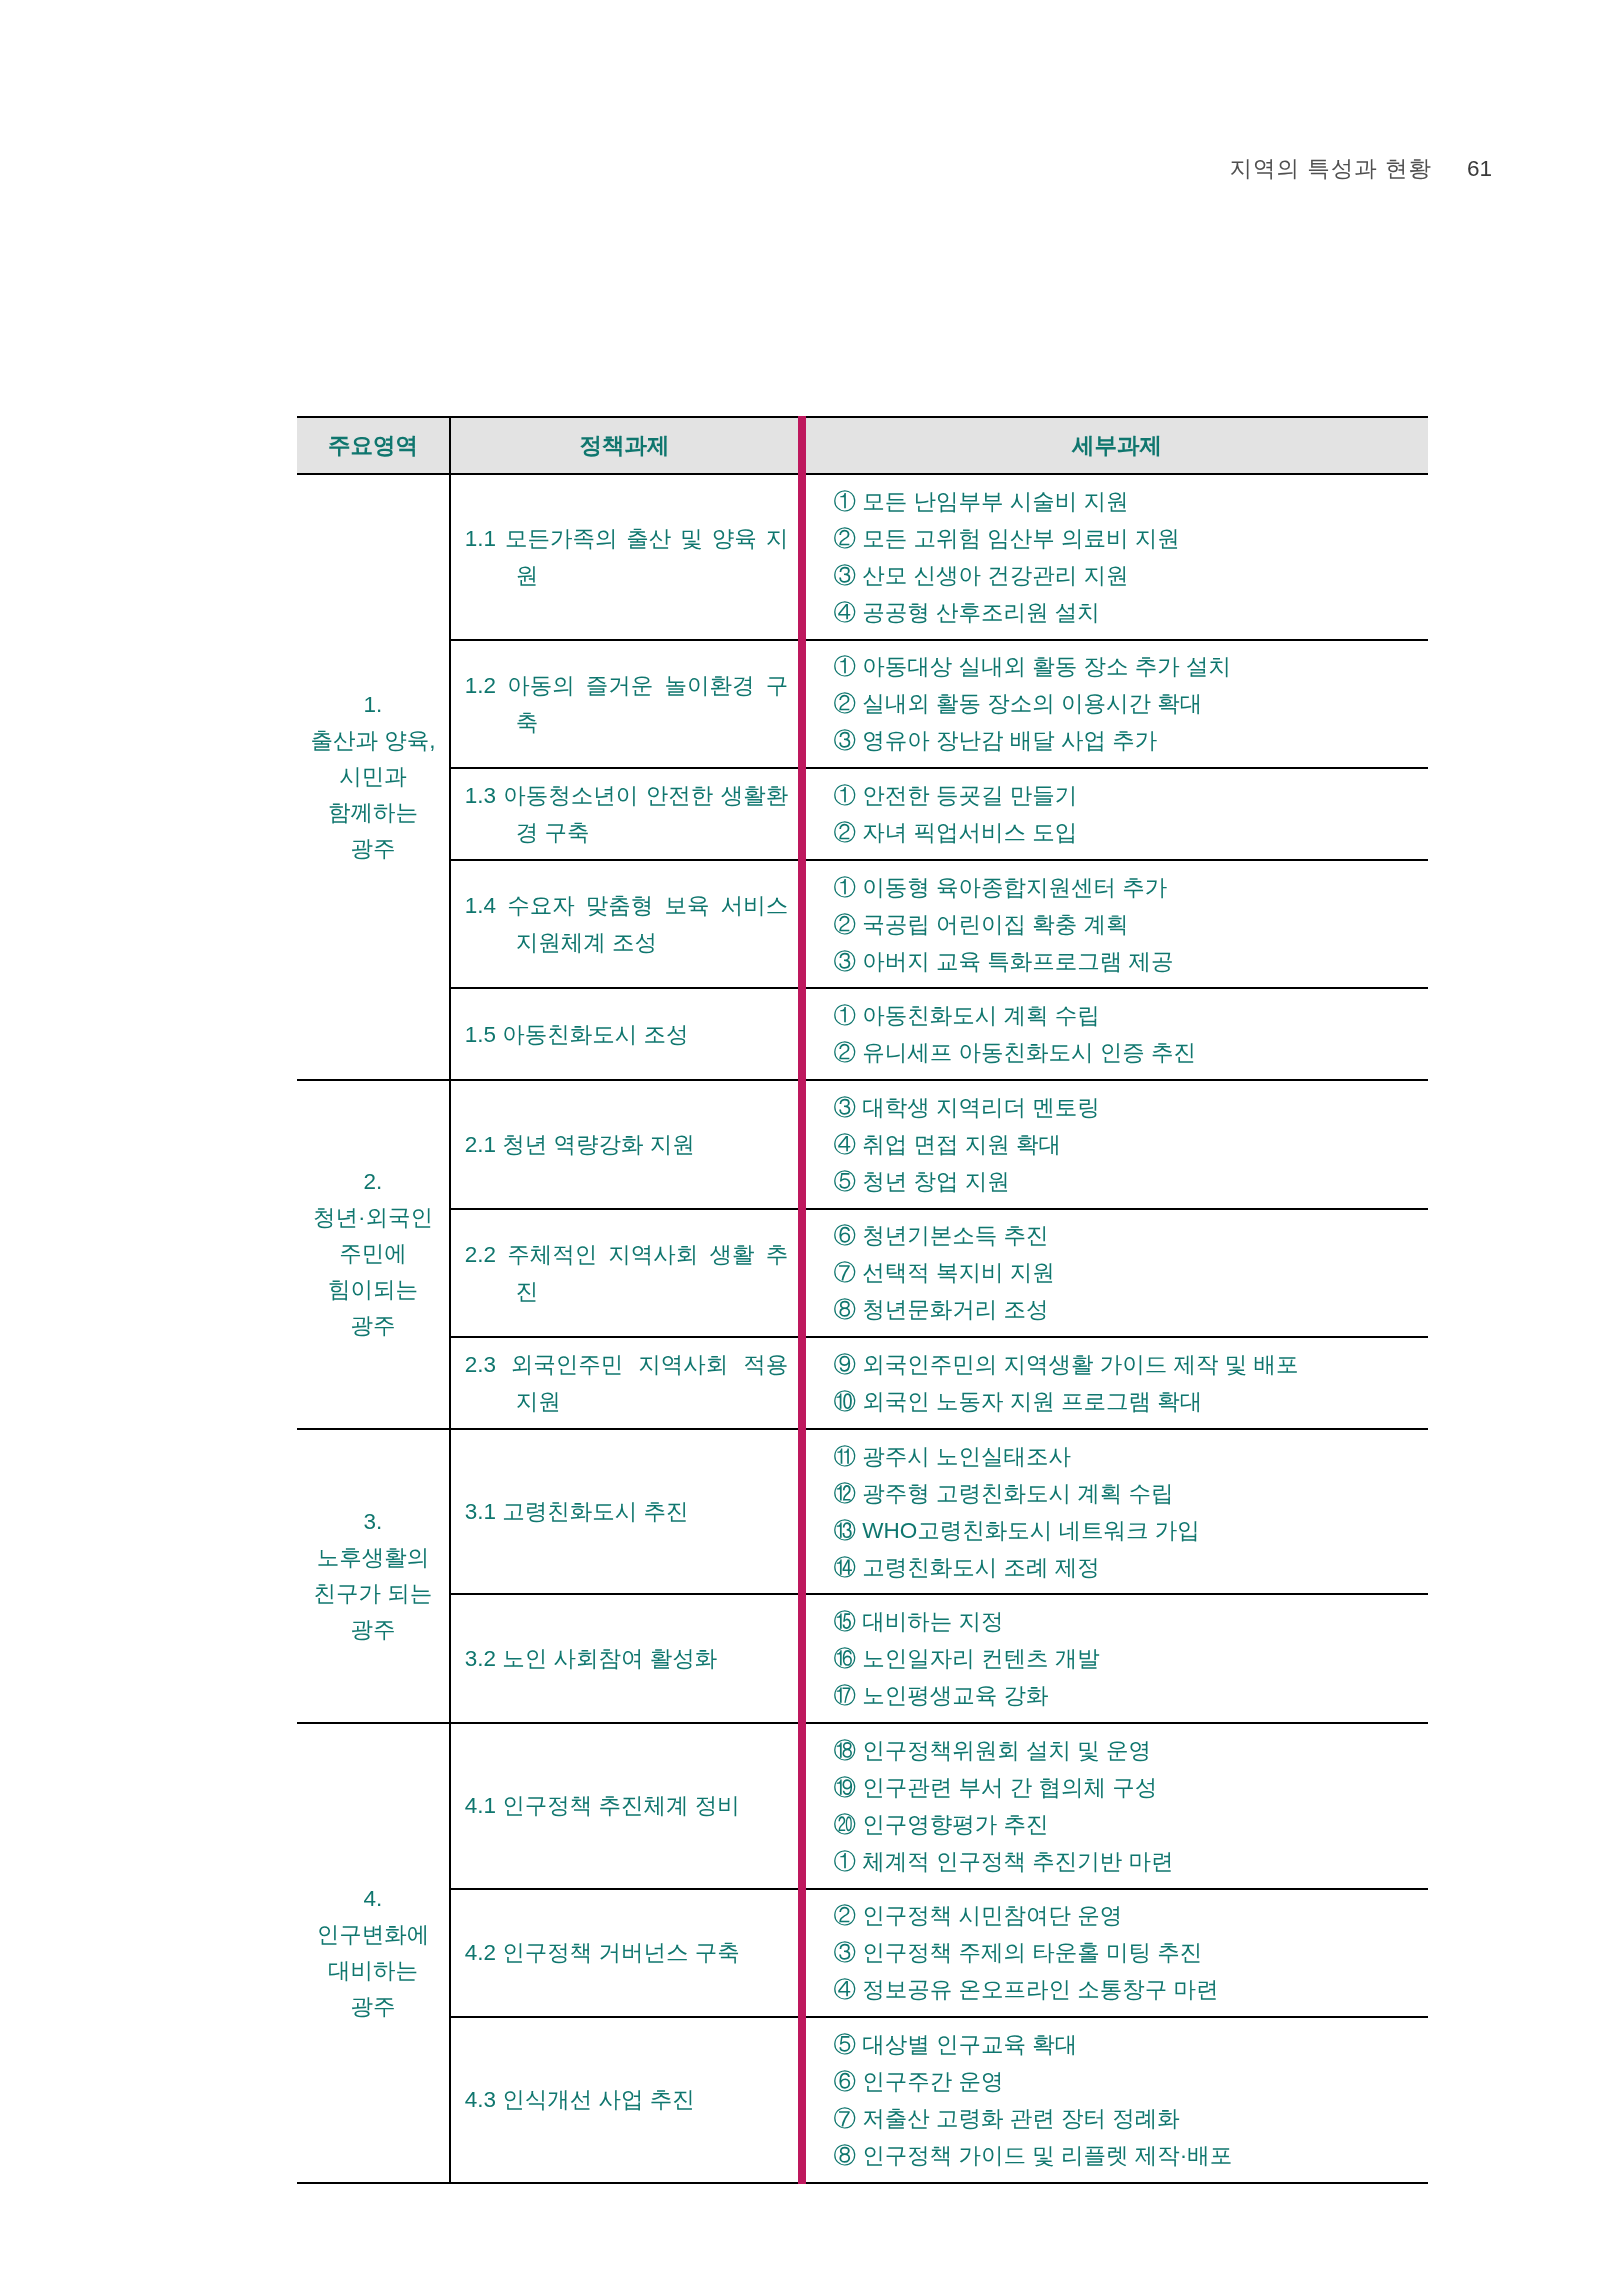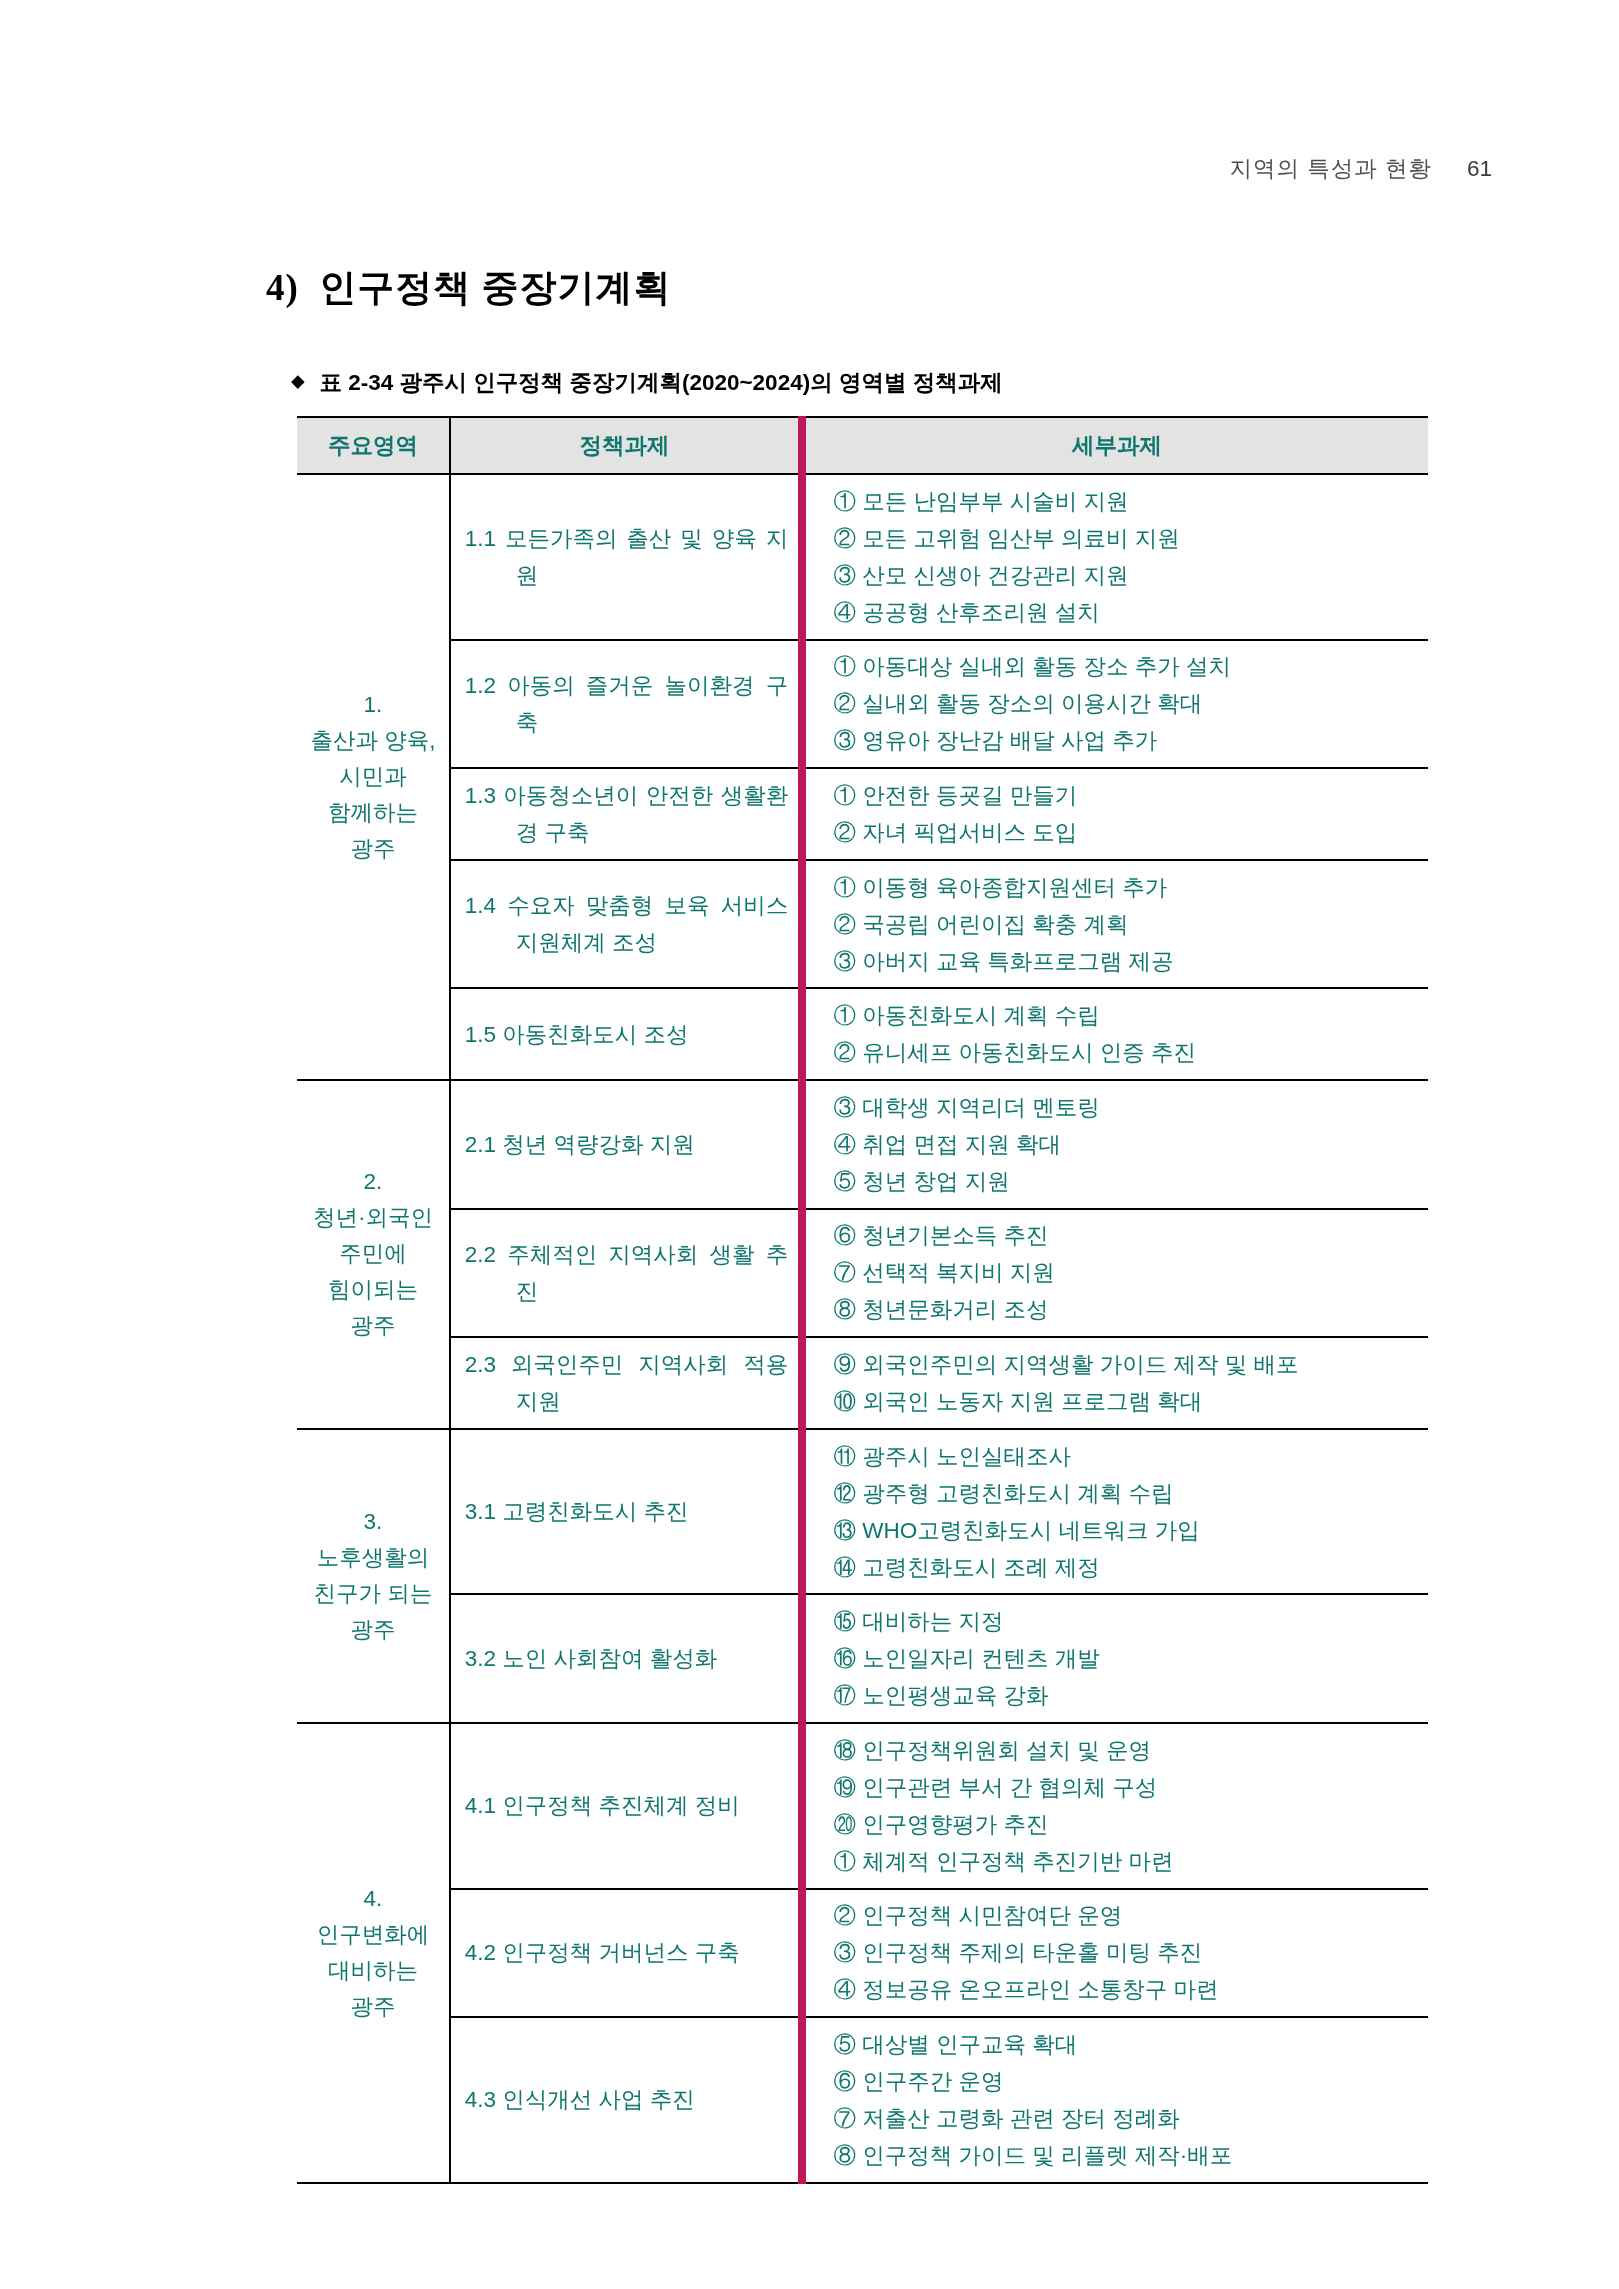--- a/index.html
+++ b/index.html
@@ -113,25 +113,21 @@
 </head>
 <body>
 
 <div class="page">
 
   <div class="running-head">
     <span>지역의 특성과 현황</span>
     <span class="pagenum">61</span>
   </div>
 
-  <h1 class="section-title">4)  인구정책 중장기계획</h1>
-
-  <div class="caption">
-    <span class="diamond">◆</span><span>표 2-34 광주시 인구정책 중장기계획(2020~2024)의 영역별 정책과제</span>
-  </div>
+
 
   <table class="policy">
     <colgroup>
       <col style="width:153px">
       <col style="width:352px">
       <col style="width:626px">
     </colgroup>
     <thead>
       <tr>
         <th class="c1">주요영역</th>

